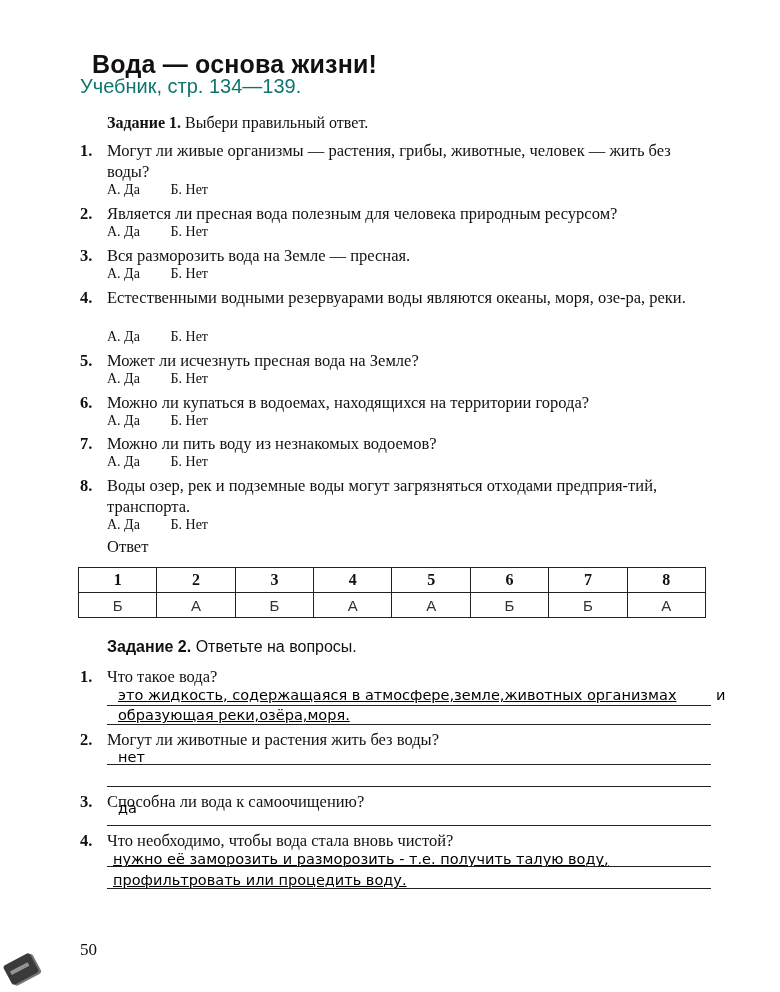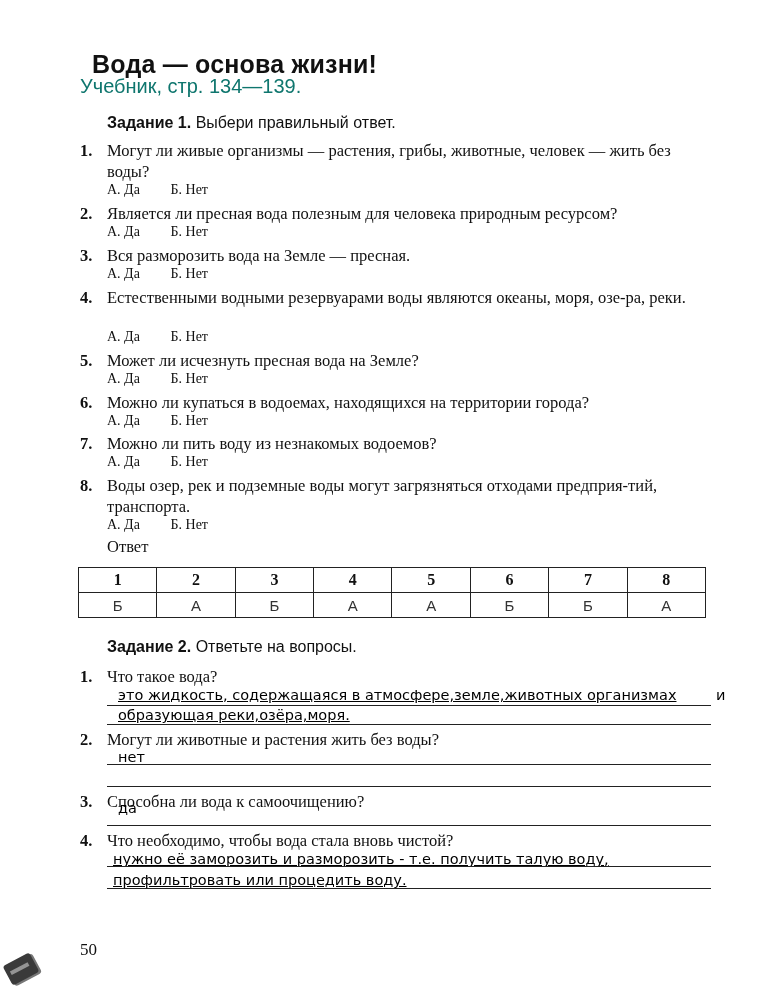--- a/index.html
+++ b/index.html
@@ -28,21 +28,21 @@
     .logo { position: absolute; left: 6px; top: 958px; width: 30px; height: 22px; background: #3a3a3a; transform: rotate(-28deg); border-radius: 3px; box-shadow: 2px 2px 0 #777; }
     .logo::after { content: ""; position: absolute; left: 4px; top: 8px; width: 20px; height: 4px; background: #bbb; opacity: 0.7; }
   </style>
 </head>
 <body>
 
 <div>
   <div class="title sans">Вода — основа жизни!</div>
   <div class="subtitle sans">Учебник, стр. 134—139.</div>
 
-  <div class="task-head sans" style="left:107px; top:114px;">
+  <div class="task-head sans" style="left:107px; top:114px;font-family:Liberation Serif, serif;">
     <b>Задание 1.</b>
     <span>Выбери правильный ответ.</span>
   </div>
 
   <div class="q serif" style="top:140px;">
     <span class="num">1.</span>
     <span class="txt">Могут ли живые организмы — растения, грибы, животные, человек  — жить без воды?</span>
   </div>
   <div class="opts serif" style="top:182px;">
     <span class="a">А. Да</span>

